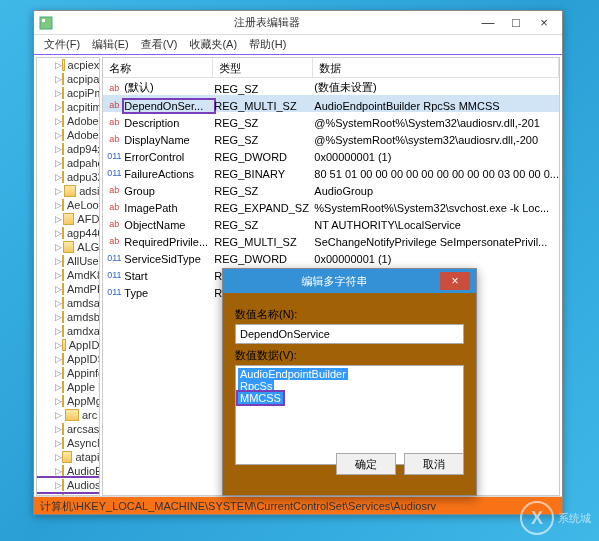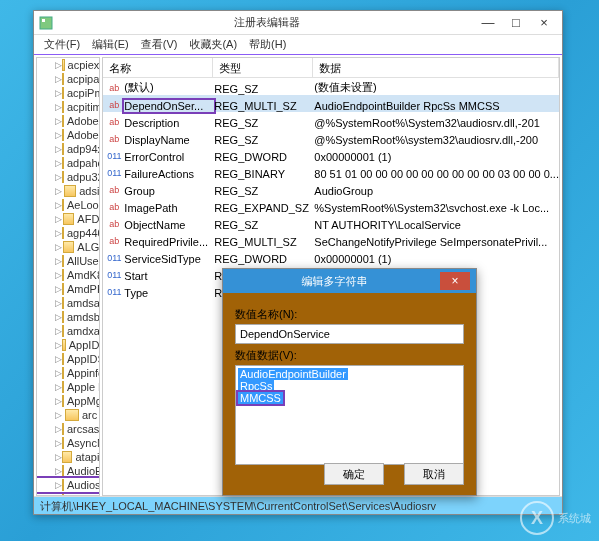--- a/index.html
+++ b/index.html
@@ -25,32 +25,32 @@
 .list-header .c1{width:110px}.list-header .c2{width:100px}.list-header .c3{flex:1}
 .row{display:flex;height:17px;align-items:flex-end}
 .row .ico{width:14px;height:14px;margin:0 3px 0 4px;display:flex;align-items:center;justify-content:center;font-size:9px}
 .row .ico.str{color:#c44}
 .row .ico.bin{color:#36c}
 .row .c1{width:90px;overflow:hidden;white-space:nowrap}
 .row .c2{width:100px}
 .row .c3{flex:1;overflow:hidden;white-space:nowrap}
 .row.sel{background:#d0e4f5}
 .row.sel .c1{outline:2px solid #7a3fb8}
-.statusbar{height:18px;border-top:1px solid #ddd;padding:2px 6px;color:#333;position:absolute;bottom:0;left:0;right:0;background:#7dd3fc}
+.statusbar{height:18px;border-top:1px solid #ddd;padding:2px 6px;color:#333;position:absolute;bottom:0;left:0;right:0;background:#f97316}
 .dialog{position:absolute;left:222px;top:268px;width:255px;height:228px;background:#a16207;border:1px solid #888;box-shadow:0 3px 10px rgba(0,0,0,.4)}
 .dlg-title{height:24px;background:#3591d6;color:#fff;display:flex;align-items:center;padding:0 6px}
 .dlg-title .t{flex:1;text-align:center}
 .dlg-title .x{width:30px;height:18px;background:#c94f3c;color:#fff;display:flex;align-items:center;justify-content:center;font-size:12px}
 .dlg-body{padding:10px 12px}
 .dlg-body label{display:block;margin:4px 0 2px}
 .dlg-body input{width:100%;height:20px;border:1px solid #aaa;padding:8px 4px;background:#fff}
 .dlg-body .txtarea{width:100%;height:100px;border:1px solid #aaa;background:#fff;padding:2px;margin-top:2px}
 .dlg-body .txtarea .line{background:#3399ff;color:#fff;padding:0 2px;display:inline-block}
 .dlg-body .txtarea .hl{outline:2px solid #7a3fb8;display:inline-block}
-.dlg-buttons{position:absolute;bottom:10px;right:12px;display:flex;gap:20px}
+.dlg-buttons{position:absolute;bottom:20px;right:12px;display:flex;gap:8px}
 .dlg-buttons button{width:60px;height:22px;background:#f0f0f0;border:1px solid #aaa}
 .watermark{position:absolute;right:8px;bottom:6px;color:#fff;opacity:.6;font-size:14px;display:flex;align-items:center;gap:4px}
 .watermark .circ{width:34px;height:34px;border:2px solid #fff;border-radius:50%;display:flex;align-items:center;justify-content:center;font-size:18px;font-weight:bold}
 ::-webkit-scrollbar{width:16px;height:16px}
 ::-webkit-scrollbar-track{background:#f0f0f0;border:1px solid #ddd}
 ::-webkit-scrollbar-thumb{background:#cdcdcd;border:1px solid #aaa}
 </style>
 </head>
 <body>
 

